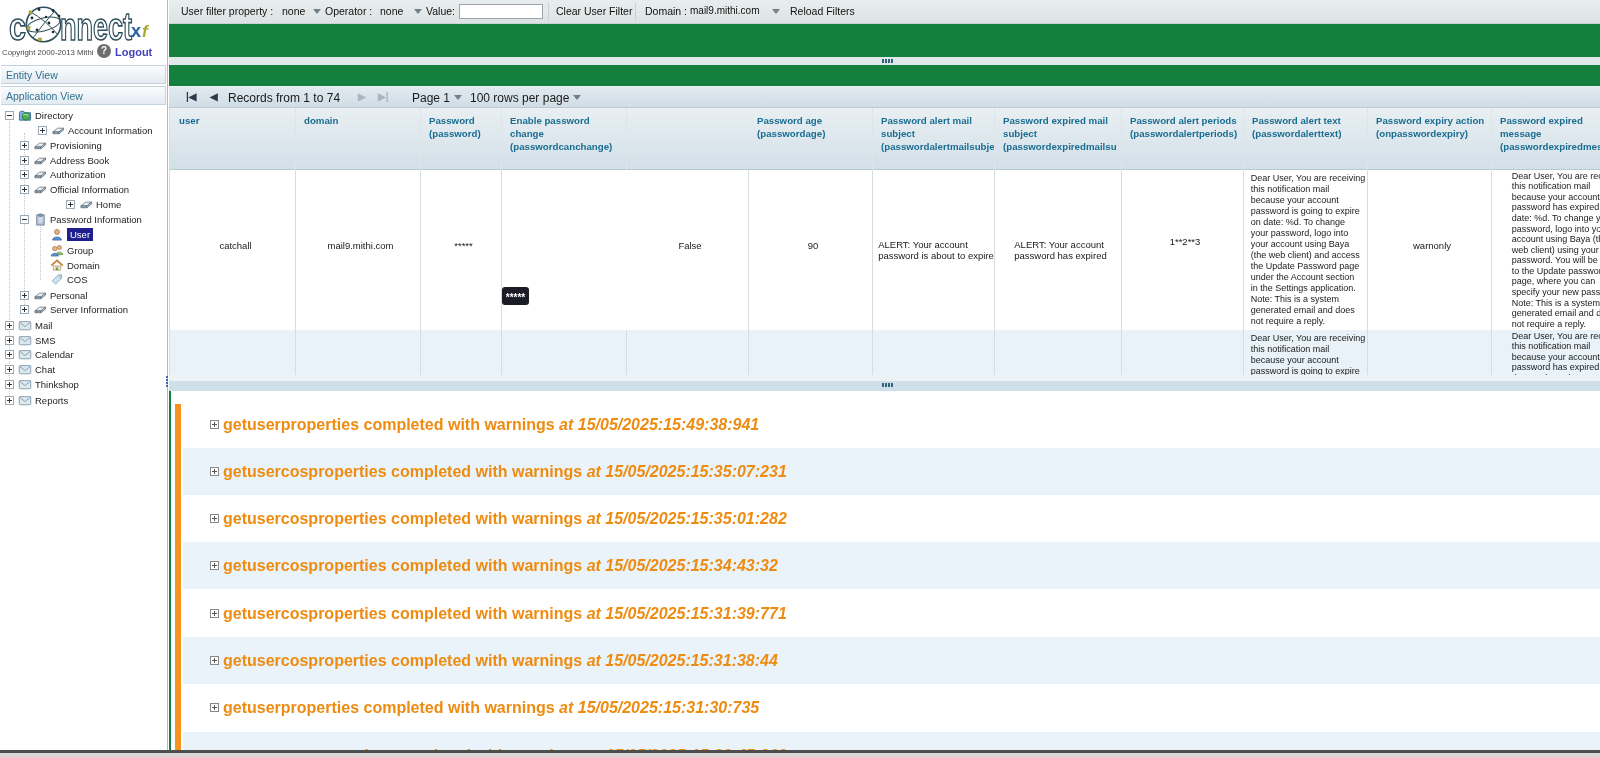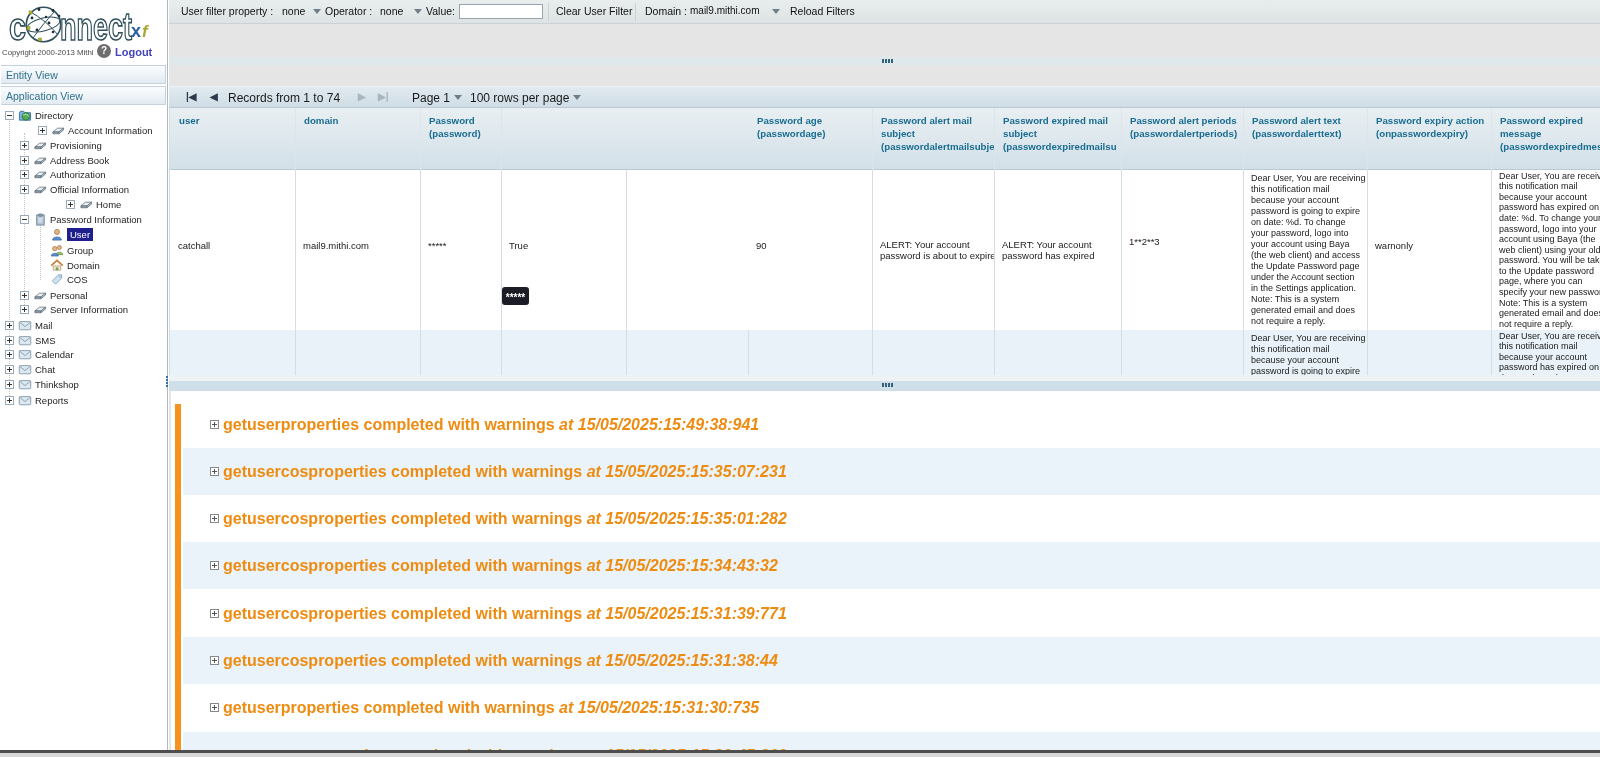--- a/index.html
+++ b/index.html
@@ -11,40 +11,40 @@
 #logout{position:absolute;left:115px;top:46px;font-size:11px;font-weight:bold;color:#4343bd;}
 .viewbar{position:absolute;left:1px;width:165px;height:19px;background:linear-gradient(#fbfdfe,#e2ebf2);border:1px solid #c3d2dd;border-left:none;line-height:18px;padding-left:5px;color:#33718e;font-size:10.5px;}
 
 .trow{position:absolute;height:15px;line-height:15px;white-space:nowrap;color:#1d1d1d;font-size:9.5px;}
 .trow .lbl{vertical-align:top;}
 .exp{display:inline-block;width:9px;height:9px;border:1px solid #9aaab8;background:#fff;position:relative;vertical-align:top;margin-top:3px;}
 .exp:before{content:"";position:absolute;left:1px;top:3px;width:5px;height:1px;background:#333;}
 .exp.plus:after{content:"";position:absolute;left:3px;top:1px;width:1px;height:5px;background:#333;}
 .ticon{display:inline-block;width:14px;height:13px;vertical-align:top;margin:1px 3px 0 3px;}
 
-#main{position:absolute;left:169px;top:0;width:1431px;height:751px;background:#e5e5e5;}
+#main{position:absolute;left:169px;top:0;width:1431px;height:751px;background:#15803d;}
 #filterbar{position:absolute;left:0;top:0;width:1431px;height:24px;background:linear-gradient(#e9eded,#dde3e4);border-bottom:1px solid #c9d3d6;}
 #filterbar .fi{position:absolute;top:5px;white-space:nowrap;font-size:10.5px;color:#111;}
 .dar{display:inline-block;width:0;height:0;border-left:4px solid transparent;border-right:4px solid transparent;border-top:5px solid #708088;vertical-align:middle;margin-left:4px;}
 #fval{position:absolute;left:290px;top:4px;width:84px;height:15px;background:#fff;border:1px solid #9aa5ab;}
 .grip{position:absolute;width:13px;height:4px;}
 .grip i{float:left;width:2px;height:4px;background:#33627d;margin-right:1px;}
 #pagebar{position:absolute;left:0;top:86px;width:1431px;height:22px;background:linear-gradient(#e1eaef,#cfdde6);border-top:1px solid #eef3f6;border-bottom:1px solid #bac9d3;}
 #pagebar span{position:absolute;top:4px;font-size:12px;}
 .pico{font-size:10px !important;color:#2b3b4b;font-weight:bold;}
 .pico.dis{color:#a8b6c0;}
 
 #grid{position:absolute;left:0;top:108px;width:1431px;height:267px;background:#fff;overflow:hidden;border-left:1px solid #d4dde1;}
 #ghead{position:absolute;left:0;top:0;height:62px;width:1480px;background:linear-gradient(#e9eff2,#d2e0e8);border-bottom:1px solid #b9c9d3;}
 .hc{position:absolute;top:0;height:62px;border-right:1px solid #dde5ea;padding:6px 0 0 8px;font-weight:bold;color:#196d92;line-height:13px;font-size:9.7px;white-space:nowrap;overflow:hidden;}
 .dc{position:absolute;border-right:1px solid #d4dde1;padding:2px 2px 2px 7px;line-height:11px;overflow:hidden;font-size:9.5px;}
 .dc span{white-space:nowrap;display:block;}
 #row1{position:absolute;left:0;top:62px;width:1480px;height:160px;background:#fff;}
 #row2{position:absolute;left:0;top:222px;width:1480px;height:160px;background:#e8f2f8;}
-.vmid{display:flex;align-items:center;}
+.vmid{display:flex;align-items:center;justify-content:center;}
 #tooltip{position:absolute;left:332px;top:179px;width:27px;height:18px;background:#1c1c26;border-radius:3px;color:#fff;font-weight:bold;text-align:center;line-height:22px;font-size:10px;}
 
 #split{position:absolute;left:0;top:381px;width:1431px;height:10px;background:#cfdfe9;}
 #presplit{position:absolute;left:0;top:375px;width:1431px;height:6px;background:#edf2f5;}
 #log{position:absolute;left:2px;top:391px;width:1429px;height:359px;background:#fff;}
 #obar{position:absolute;left:4px;top:13px;width:6px;height:346px;background:#f6921e;}
 .lrow{position:absolute;left:12px;width:1419px;height:47px;color:#ee8b11;font-weight:bold;font-size:16px;display:flex;align-items:center;}
 .lrow.alt{background:#e9f3f9;}
 .lrow .pbx{display:inline-block;width:9px;height:9px;border:1px solid #888;background:#fff;position:relative;margin:0 4px 0 27px;flex:none;}
 .lrow .pbx:before{content:"";position:absolute;left:1px;top:3px;width:5px;height:1px;background:#555;}
@@ -90,21 +90,21 @@
     <span class="pico dis" style="left:189px;">▶</span>
     <span class="pico dis" style="left:209px;">▶|</span>
     <span style="left:243px;">Page 1<span class="dar"></span></span>
     <span style="left:301px;">100 rows per page<span class="dar"></span></span>
   </div>
   <div id="grid">
     <div id="row1">
 <div class="dc vmid" style="left:1px;width:125px;height:160px;padding-bottom:12px;">catchall</div>
 <div class="dc vmid" style="left:126px;width:125px;height:160px;padding-bottom:12px;">mail9.mithi.com</div>
 <div class="dc vmid" style="left:251px;width:81px;height:160px;padding-bottom:12px;">*****</div>
-<div class="dc vmid" style="left:332px;width:125px;height:160px;padding-bottom:12px;">True</div>
+<div class="dc vmid" style="left:457px;width:122px;height:160px;padding-bottom:12px;">False</div>
 <div class="dc vmid" style="left:579px;width:124px;height:160px;padding-bottom:12px;">90</div>
 <div class="dc vmid" style="left:703px;width:122px;height:160px;">
           <span>ALERT: Your account<br>password is about to expire</span>
         </div>
 <div class="dc vmid" style="left:825px;width:127px;height:160px;">
           <span>ALERT: Your account<br>password has expired</span>
         </div>
 <div class="dc vmid" style="left:952px;width:122px;height:160px;padding-bottom:20px;">1**2**3</div>
 <div class="dc vmid" style="left:1074px;width:124px;height:160px;">
           <span style="font-size:9px;">Dear User, You are receiving<br>this notification mail<br>because your account<br>password is going to expire<br>on date: %d. To change<br>your password, logo into<br>your account using Baya<br>(the web client) and access<br>the Update Password page<br>under the Account section<br>in the Settings application.<br>Note: This is a system<br>generated email and does<br>not require a reply.</span>
@@ -129,20 +129,21 @@
         </div>
 <div class="dc" style="left:1198px;width:124px;height:160px;"></div>
 <div class="dc vmid" style="left:1322px;width:150px;height:160px;">
           <span style="line-height:10.6px;font-size:9px;">Dear User, You are receiving<br>this notification mail<br>because your account<br>password has expired on<br>date: %d. To change your<br>password, logo into your<br>account using Baya (the<br>web client) using your old<br>password. You will be taken<br>to the Update password<br>page, where you can<br>specify your new password.<br>Note: This is a system<br>generated email and does<br>not require a reply.</span>
         </div>
     </div>
     <div id="ghead">
 <div class="hc" style="left:1px;width:125px;">user</div>
 <div class="hc" style="left:126px;width:125px;">domain</div>
 <div class="hc" style="left:251px;width:81px;">Password<br>(password)</div>
+<div class="hc" style="left:332px;width:125px;">Enable password<br>change<br>(passwordcanchange)</div>
 <div class="hc" style="left:579px;width:124px;">Password age<br>(passwordage)</div>
 <div class="hc" style="left:703px;width:122px;">Password alert mail<br>subject<br>(passwordalertmailsubje</div>
 <div class="hc" style="left:825px;width:127px;">Password expired mail<br>subject<br>(passwordexpiredmailsu</div>
 <div class="hc" style="left:952px;width:122px;">Password alert periods<br>(passwordalertperiods)</div>
 <div class="hc" style="left:1074px;width:124px;">Password alert text<br>(passwordalerttext)</div>
 <div class="hc" style="left:1198px;width:124px;">Password expiry action<br>(onpasswordexpiry)</div>
 <div class="hc" style="left:1322px;width:150px;">Password expired<br>message<br>(passwordexpiredmes</div>
     </div>
     <div id="tooltip">*****</div>
   </div>

